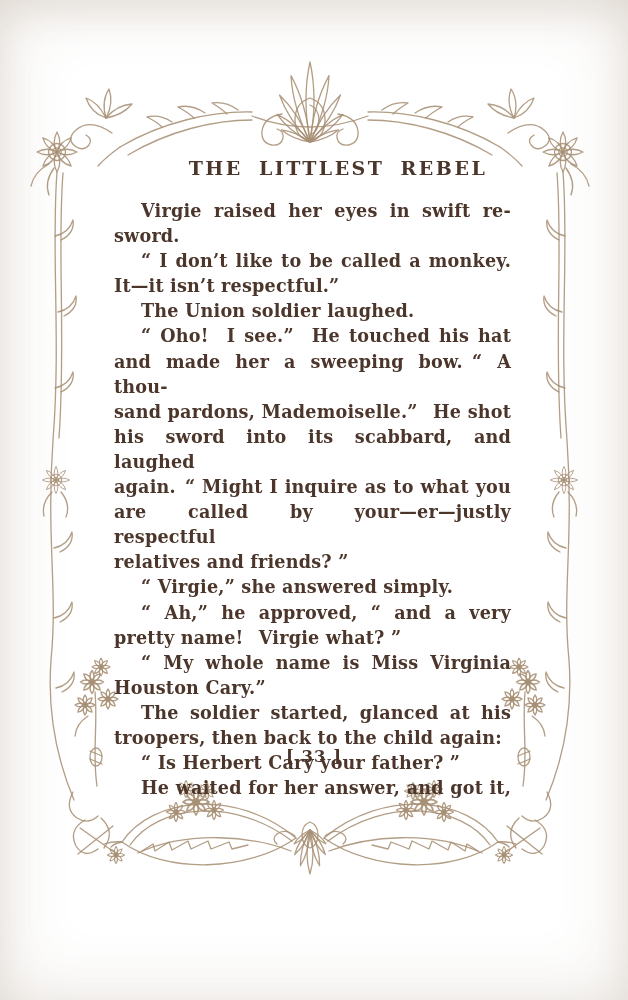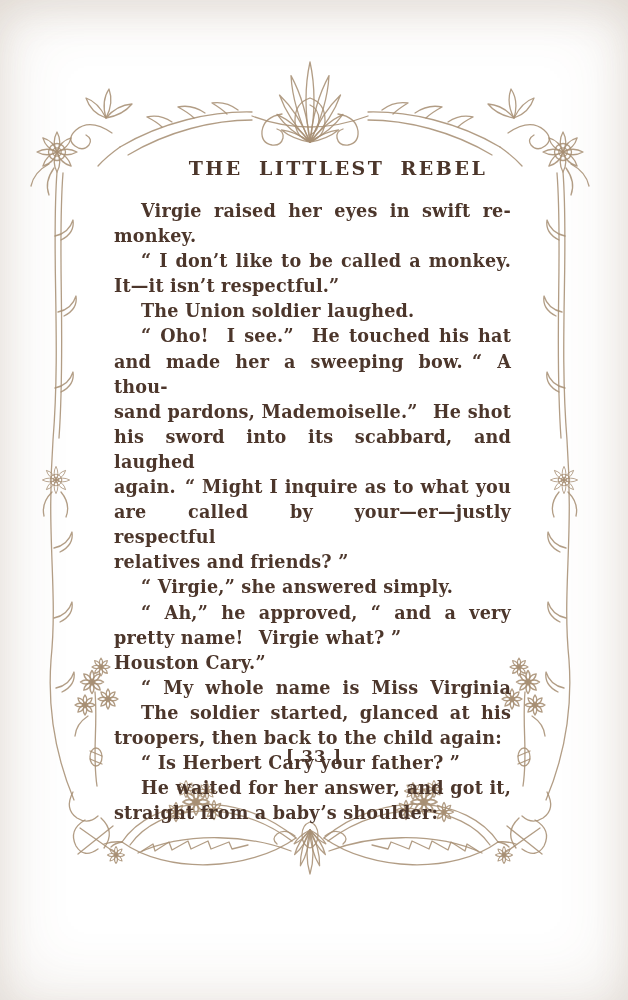--- a/index.html
+++ b/index.html
@@ -194,38 +194,37 @@
       <path d="M310 822 q8 3 8 13 q0 10 -8 13 q-8 -3 -8 -13 q0 -10 8 -13"></path>
       <path d="M295 836 q-10 -8 -18 -2 q-6 5 0 10"></path>
       <path d="M325 836 q10 -8 18 -2 q6 5 0 10"></path>
     </g>
   </svg>
 
   <div class="page-title">THE LITTLEST REBEL</div>
 
   <div class="body-text">
       <div class="line indent">Virgie raised her eyes in swift re-</div>
-      <div class="line last">monkey.</div>
+      <div class="line last">sword.</div>
       <div class="line indent">“ I don’t like to be called a monkey.</div>
       <div class="line last">It—it isn’t respectful.”</div>
       <div class="line indent last">The Union soldier laughed.</div>
       <div class="line indent">“ Oho!  I see.”  He touched his hat</div>
       <div class="line">and made her a sweeping bow. “ A thou-</div>
       <div class="line">sand pardons, Mademoiselle.”  He shot</div>
       <div class="line">his sword into its scabbard, and laughed</div>
       <div class="line">again. “ Might I inquire as to what you</div>
       <div class="line">are called by your—er—justly respectful</div>
       <div class="line last">relatives and friends? ”</div>
       <div class="line indent last">“ Virgie,” she answered simply.</div>
       <div class="line indent">“ Ah,” he approved, “ and a very</div>
       <div class="line last">pretty name!  Virgie what? ”</div>
+      <div class="line indent">“ My whole name is Miss Virginia</div>
       <div class="line last">Houston Cary.”</div>
-      <div class="line indent">“ My whole name is Miss Virginia</div>
       <div class="line indent">The soldier started, glanced at his</div>
       <div class="line last">troopers, then back to the child again:</div>
       <div class="line indent last">“ Is Herbert Cary your father? ”</div>
       <div class="line indent">He waited for her answer, and got it,</div>
-      <div class="line last">straight from a baby’s shoulder:</div>
     </div>
 
   <div class="page-number">[ 33 ]</div>
 
 </div>
 
 </body></html>

